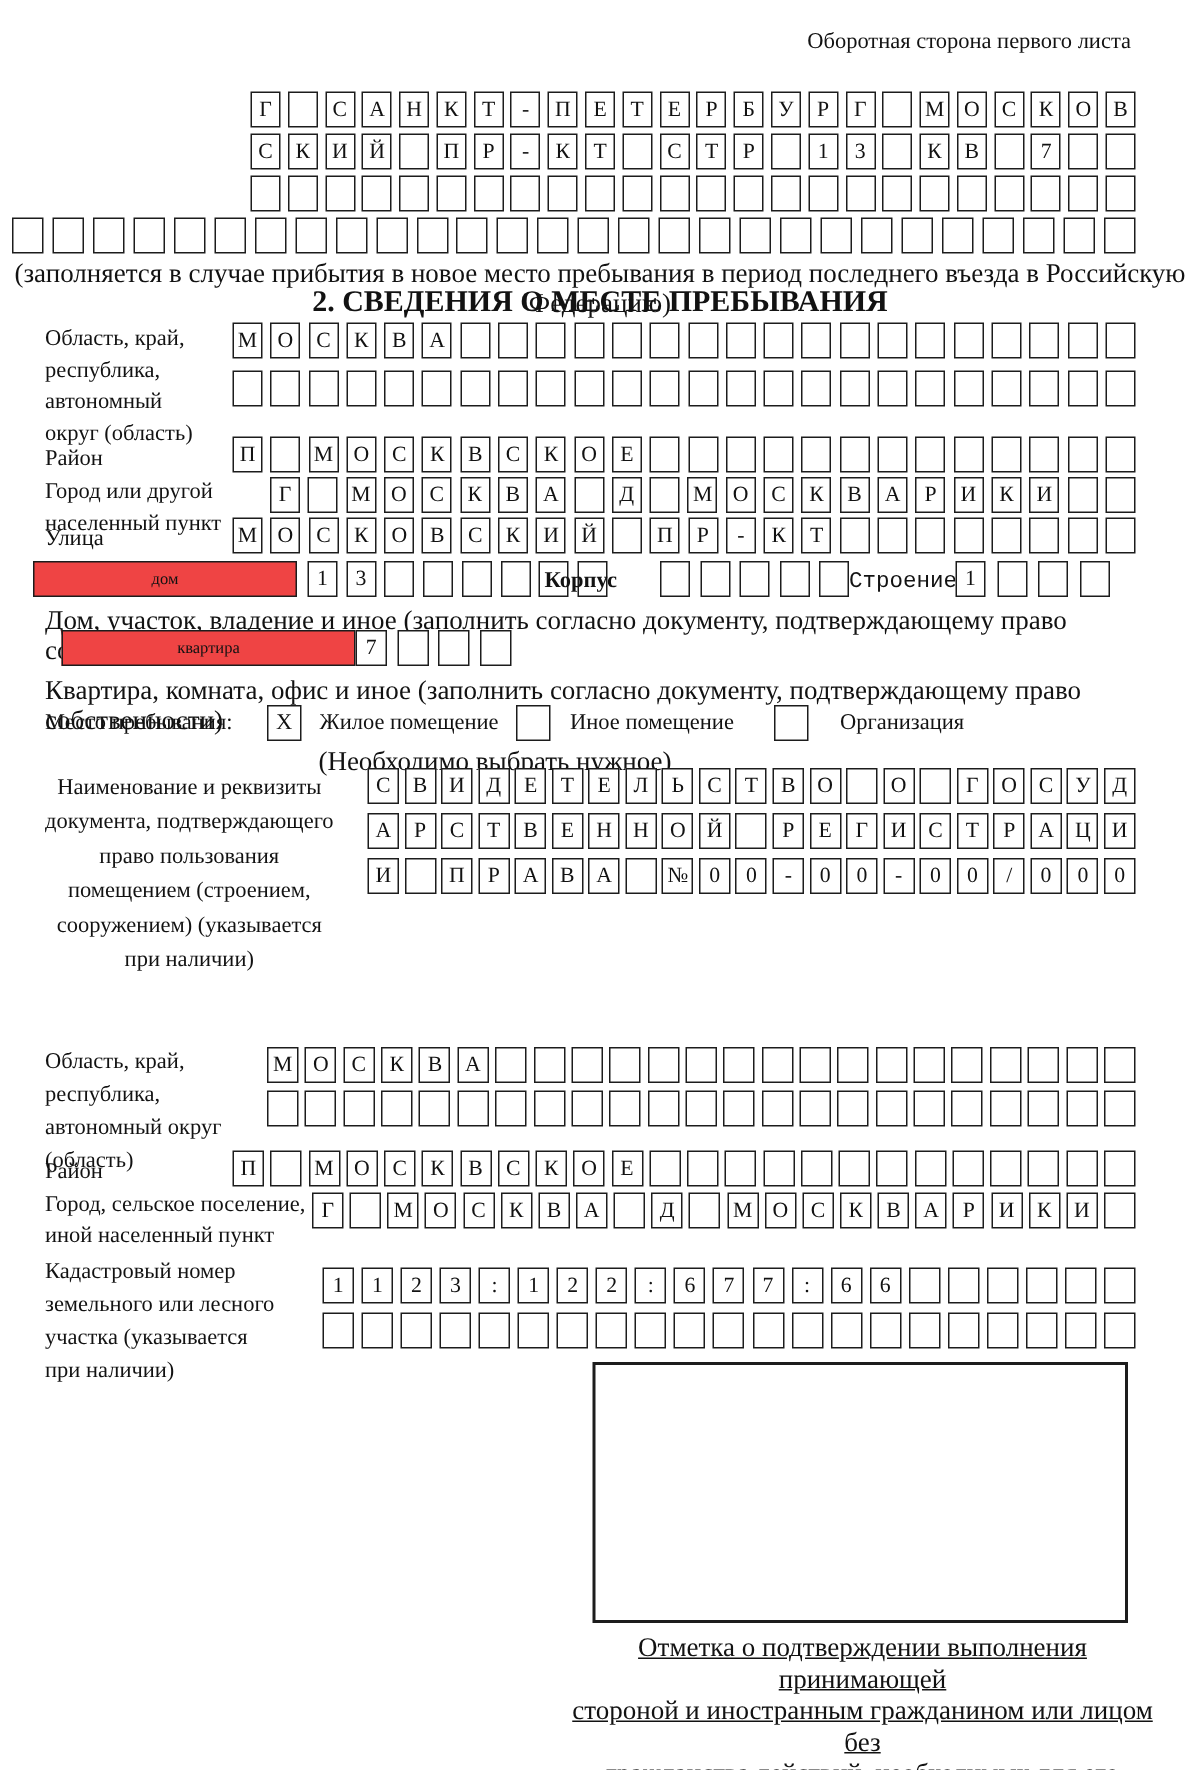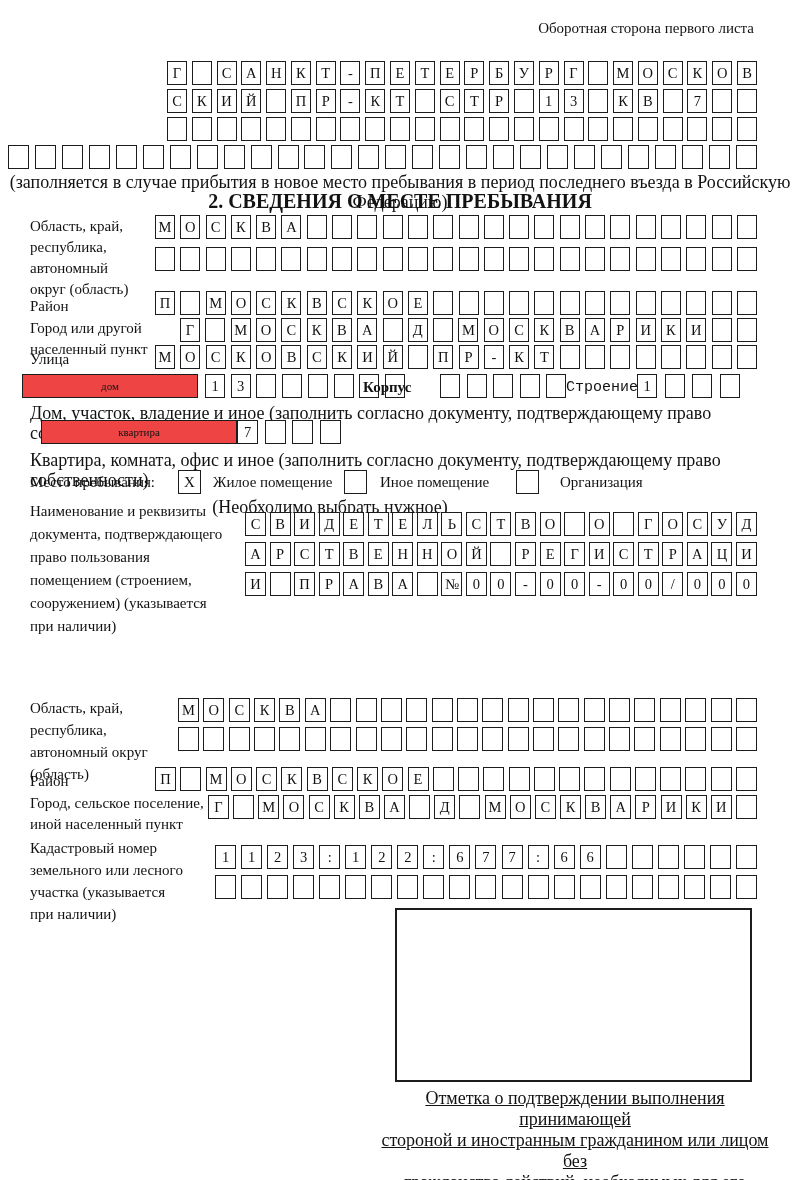--- a/index.html
+++ b/index.html
@@ -353,21 +353,21 @@
 
   <div class="abs lbl" style="left:30px;top:472px;">Место пребывания:</div>
   <div class="abs chk" style="left:178px;top:470px;">X</div>
   <div class="abs lbl" style="left:213px;top:472px;">Жилое помещение</div>
   <div class="abs chk" style="left:344px;top:470px;"></div>
   <div class="abs lbl" style="left:380px;top:472px;">Иное помещение</div>
   <div class="abs chk" style="left:516px;top:470px;"></div>
   <div class="abs lbl" style="left:560px;top:472px;">Организация</div>
   <div class="abs small center" style="left:180px;top:497px;width:300px;">(Необходимо выбрать нужное)</div>
 
-  <div class="abs lbl pre" style="left:30px;top:500px;line-height:23px;">Наименование и реквизиты
+  <div class="abs lbl pre" style="left:30px;top:514px;line-height:23px;text-align:center;">Наименование и реквизиты
 документа, подтверждающего
 право пользования
 помещением (строением,
 сооружением) (указывается
 при наличии)</div>
   <div class="abs cellrow" style="left:245px;top:512px;width:512px;--cw:21px;">
       <span class="cell">С</span>
       <span class="cell">В</span>
       <span class="cell">И</span>
       <span class="cell">Д</span>

